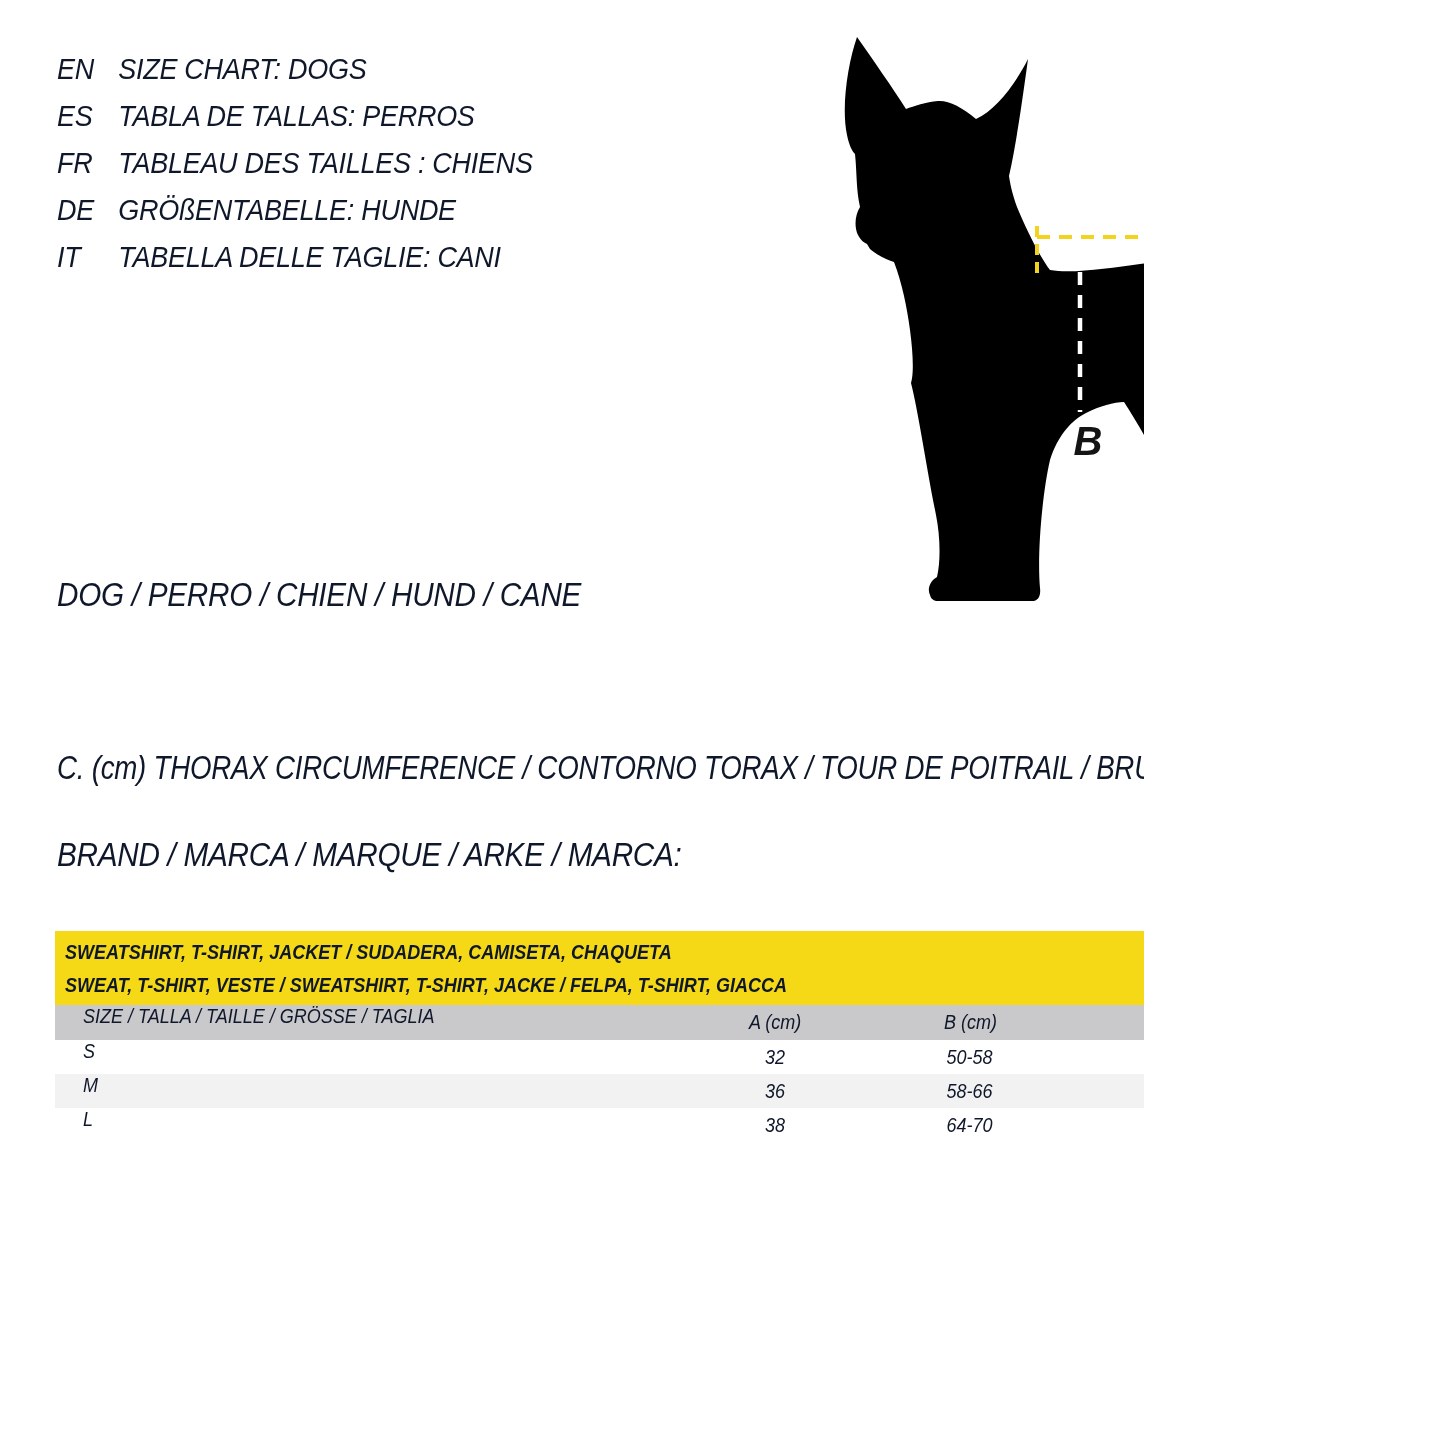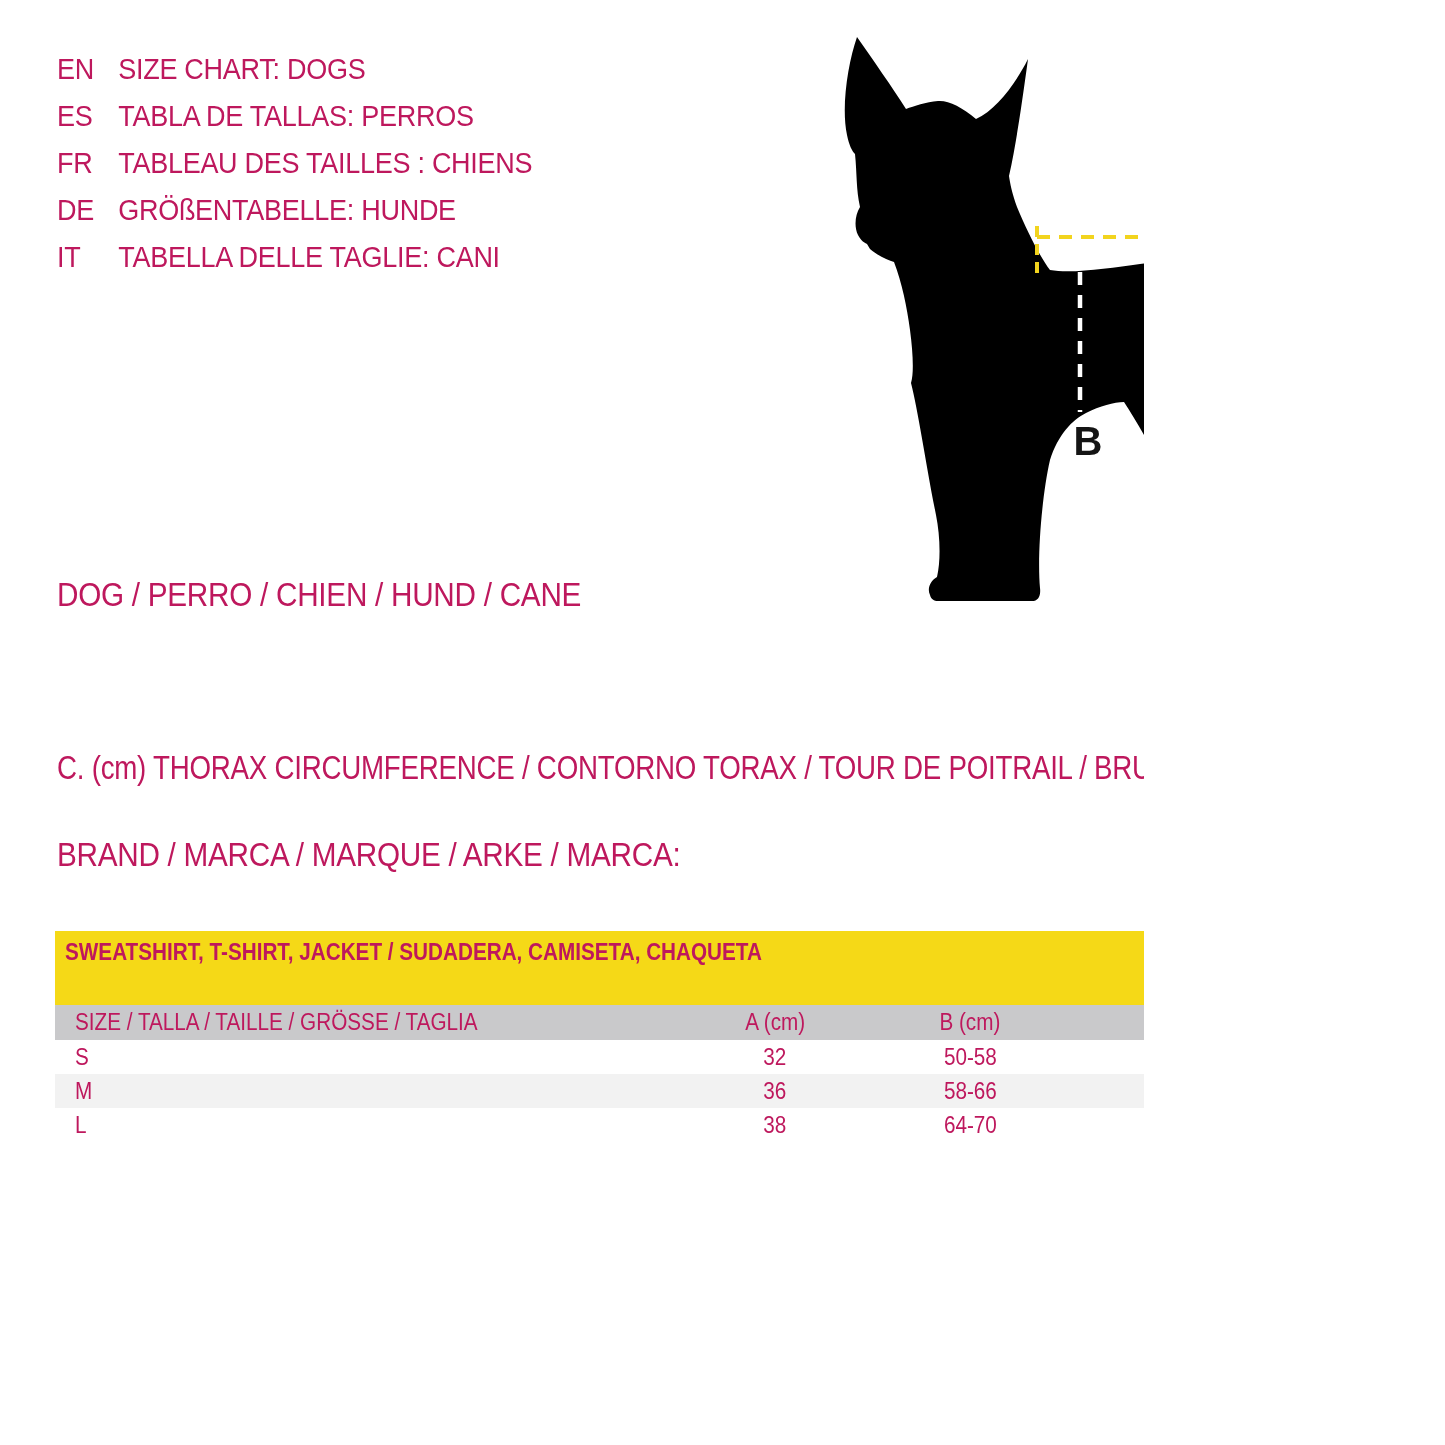--- a/index.html
+++ b/index.html
@@ -1,41 +1,41 @@
 <!DOCTYPE html>
 <html><head>
 <meta charset="utf-8">
 <style>
   html,body{margin:0;padding:0;background:#ffffff;}
   .canvas{
     position:relative;width:1144px;height:1445px;background:#ffffff;
-    font-family:"Liberation Sans",sans-serif;color:#be185d;overflow:hidden;
+    font-family:"Liberation Sans",sans-serif;color:#0f172a;overflow:hidden;font-style:italic;
   }
   
   .sq{display:inline-block;transform:scaleX(0.9);transform-origin:0 50%;white-space:nowrap;}
   .sqc{display:inline-block;transform:scaleX(0.9);transform-origin:50% 50%;white-space:nowrap;}
 
   
   .langs{position:absolute;left:57px;top:45px;font-size:30px;letter-spacing:-0.3px;}
   .lrow{display:flex;height:47px;align-items:center;transform:scaleX(0.9);transform-origin:0 50%;white-space:nowrap;}
   .lcode{width:68px;flex:none;}
 
   
   .txtline{position:absolute;left:57px;font-size:33px;line-height:32px;letter-spacing:-0.3px;white-space:nowrap;}
 
   
   .dogfig{position:absolute;left:810px;top:15px;width:630px;height:660px;}
   .dogfig svg{display:block;width:630px;height:660px;}
   .dogfig text{font-family:"Liberation Sans",sans-serif;font-weight:bold;font-size:40px;fill:#141414;}
 
   
-  .table{position:absolute;left:55px;top:931px;width:1330px;font-size:23px;}
+  .table{position:absolute;left:55px;top:931px;width:1330px;font-size:20px;}
   .tband{background:#F5D917;height:74px;box-sizing:border-box;padding:5px 0 0 10px;font-weight:bold;}
   .bline{line-height:33px;white-space:nowrap;}
-  .trow{position:relative;height:34px;display:flex;align-items:center;padding-left:20px;box-sizing:border-box;background:#ffffff;}
+  .trow{position:relative;height:34px;display:flex;padding-left:28px;box-sizing:border-box;background:#ffffff;}
   .thead{height:35px;background:#C9C9CB;}
   .alt{background:#F2F2F2;}
   .ca,.cb{position:absolute;width:100px;text-align:center;top:0;height:100%;display:flex;align-items:center;justify-content:center;}
   .ca{left:670px;}
   .cb{left:865px;}
 </style>
 </head>
 <body>
 
 <div class="canvas">
@@ -136,20 +136,23 @@
 
   <div class="txtline" style="top:839px;">
     <span class="sq">BRAND / MARCA / MARQUE / ARKE / MARCA:</span>
   </div>
 
   <div class="table">
     <div class="tband">
       <div class="bline">
         <span class="sq">SWEATSHIRT, T-SHIRT, JACKET / SUDADERA, CAMISETA, CHAQUETA</span>
       </div>
+      <div class="bline">
+        <span class="sq">SWEAT, T-SHIRT, VESTE / SWEATSHIRT, T-SHIRT, JACKE / FELPA, T-SHIRT, GIACCA</span>
+      </div>
     </div>
 
     <div class="trow thead">
       <span><span class="sq">SIZE / TALLA / TAILLE / GRÖSSE / TAGLIA</span></span>
       <span class="ca">
           <span class="sqc">A (cm)</span>
         </span>
       <span class="cb">
           <span class="sqc">B (cm)</span>
         </span>

